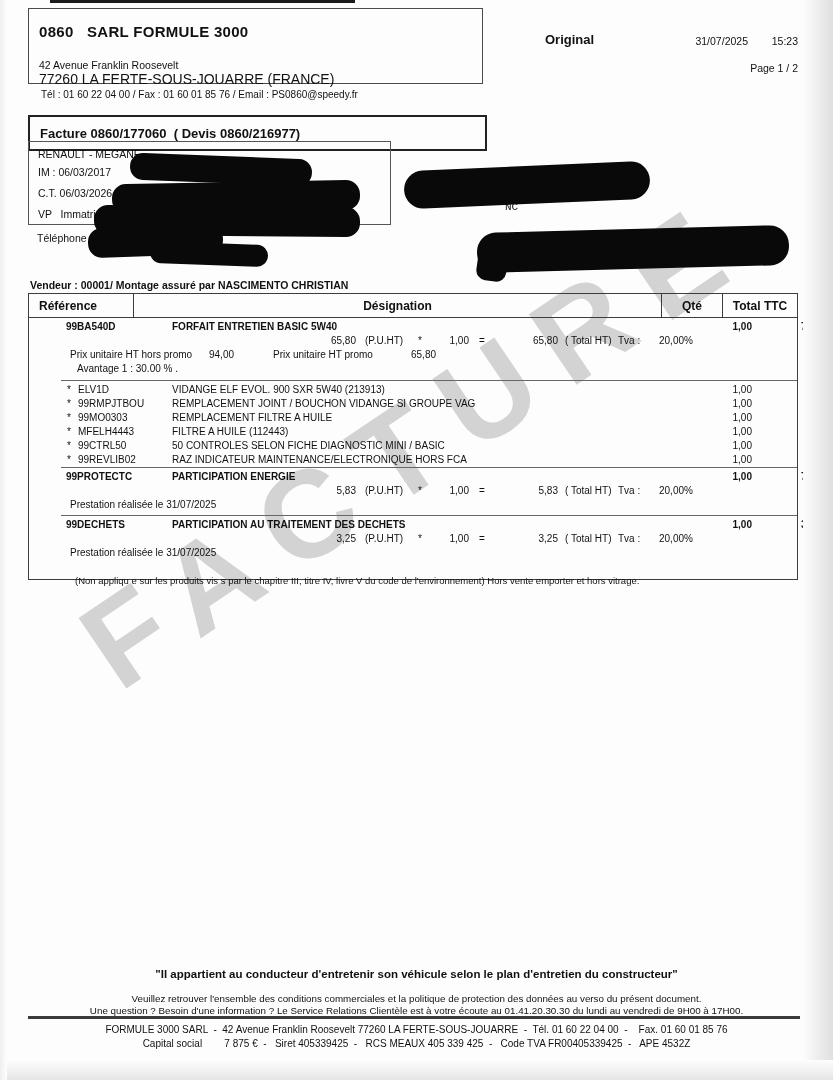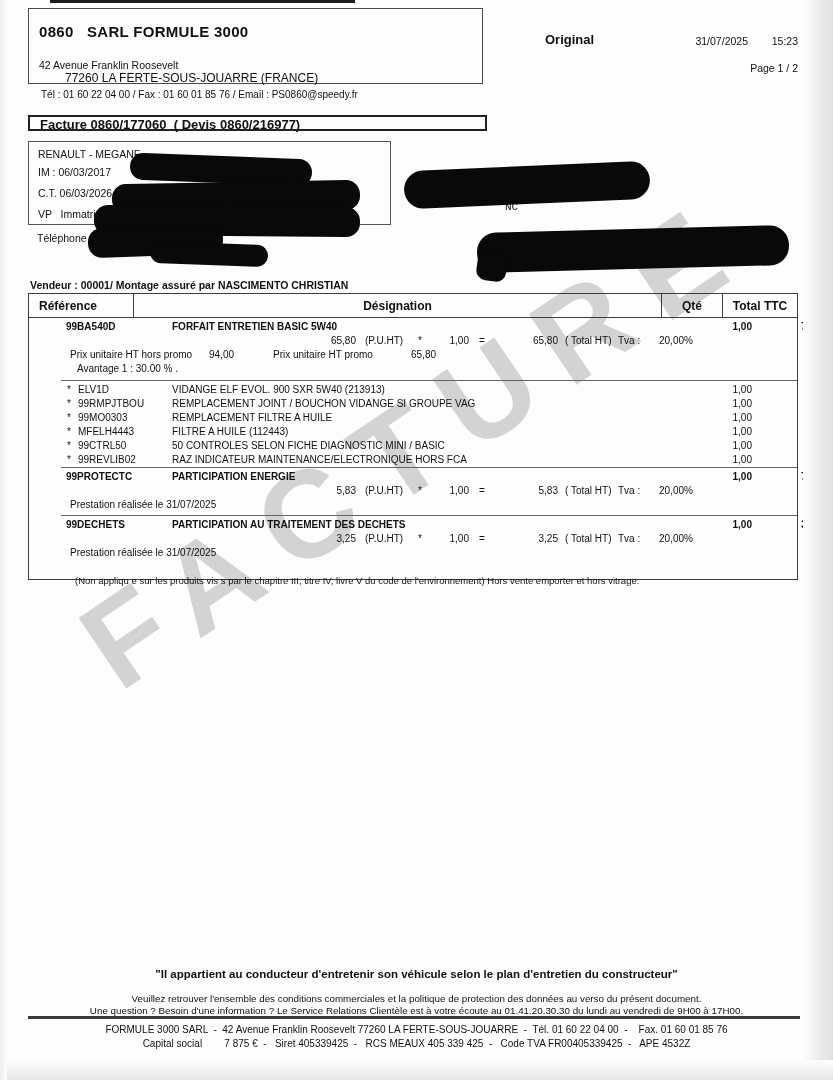--- a/index.html
+++ b/index.html
@@ -19,30 +19,30 @@
   
   .watermark { position:absolute; left:130px; top:585px; z-index:0;
     font-size:124px; font-weight:bold; letter-spacing:26px; color:#d3d3d3;
     transform:rotate(-34deg); transform-origin:0 100%; white-space:nowrap; line-height:124px; }
 
   
   .company-box { position:absolute; left:28px; top:8px; width:455px; height:76px;
     border:1.5px solid #4a4a4a; background:transparent; z-index:1; }
   .company-name { position:absolute; left:10px; top:14px; font-size:15px; font-weight:bold; white-space:pre; letter-spacing:.3px; }
   .company-addr1 { position:absolute; left:10px; top:50px; font-size:10.5px; }
-  .company-addr2 { position:absolute; left:10px; top:62px; font-size:12px;margin-left:26px; }
+  .company-addr2 { position:absolute; left:10px; top:62px; font-size:14px; }
   .company-contact { position:absolute; left:12px; top:80px; font-size:10px; }
 
   .meta-original { position:absolute; left:545px; top:32px; font-size:13px; font-weight:bold; z-index:1; }
   .meta-date { position:absolute; left:658px; top:35px; width:90px; text-align:right; font-size:10.5px; z-index:1; }
   .meta-time { position:absolute; left:758px; top:35px; width:40px; text-align:right; font-size:10.5px; z-index:1; }
   .meta-page { position:absolute; left:700px; top:62px; width:98px; text-align:right; font-size:10.5px; z-index:1; }
 
-  .title-box { position:absolute; left:28px; top:115px; width:459px; height:16px;
-    border:2px solid #222; display:flex; align-items:flex-start; z-index:1; background:transparent; }
+  .title-box { position:absolute; left:28px; top:115px; width:459px; height:36px;
+    border:2px solid #222; display:flex; align-items:center; z-index:1; background:transparent; }
   .title-box span { margin-left:10px; font-size:13px; font-weight:bold; white-space:pre; }
 
   
   .vehicle-box { position:absolute; left:28px; top:141px; width:363px; height:84px;
     border:1px solid #555; z-index:1; }
   .v-line { position:absolute; left:9px; font-size:10.5px; white-space:pre; }
   .v-model { top:6px; } .v-im { top:24px; } .v-ct { top:45px; } .v-vp { top:66px; }
   .phone-line { position:absolute; left:37px; top:232px; font-size:10.5px; z-index:1; }
   .nc-label { position:absolute; left:505px; top:201px; font-size:11px; z-index:1;font-family:Liberation Mono, monospace; }
 

